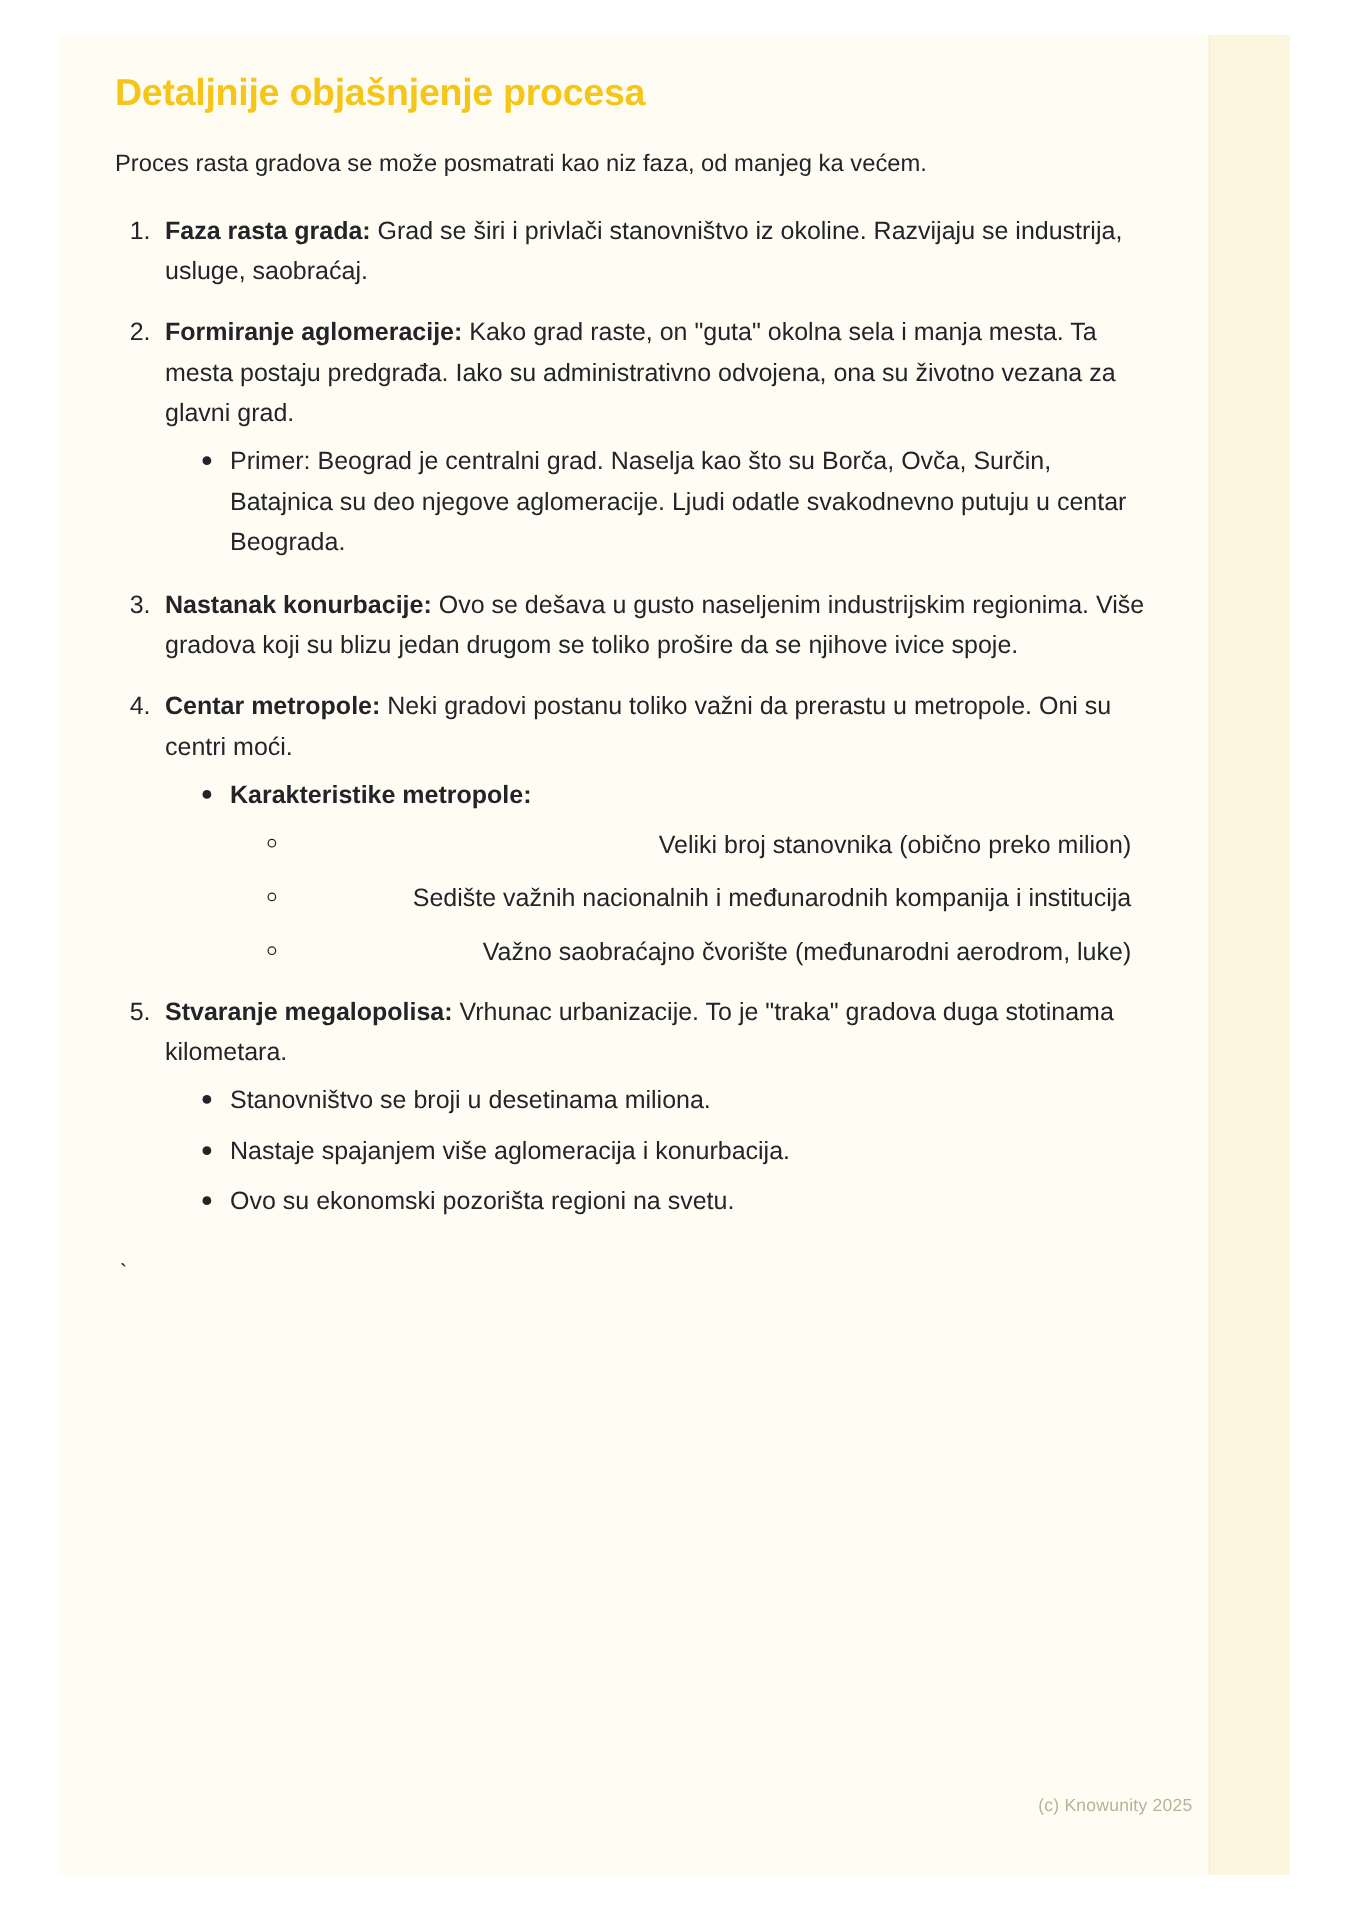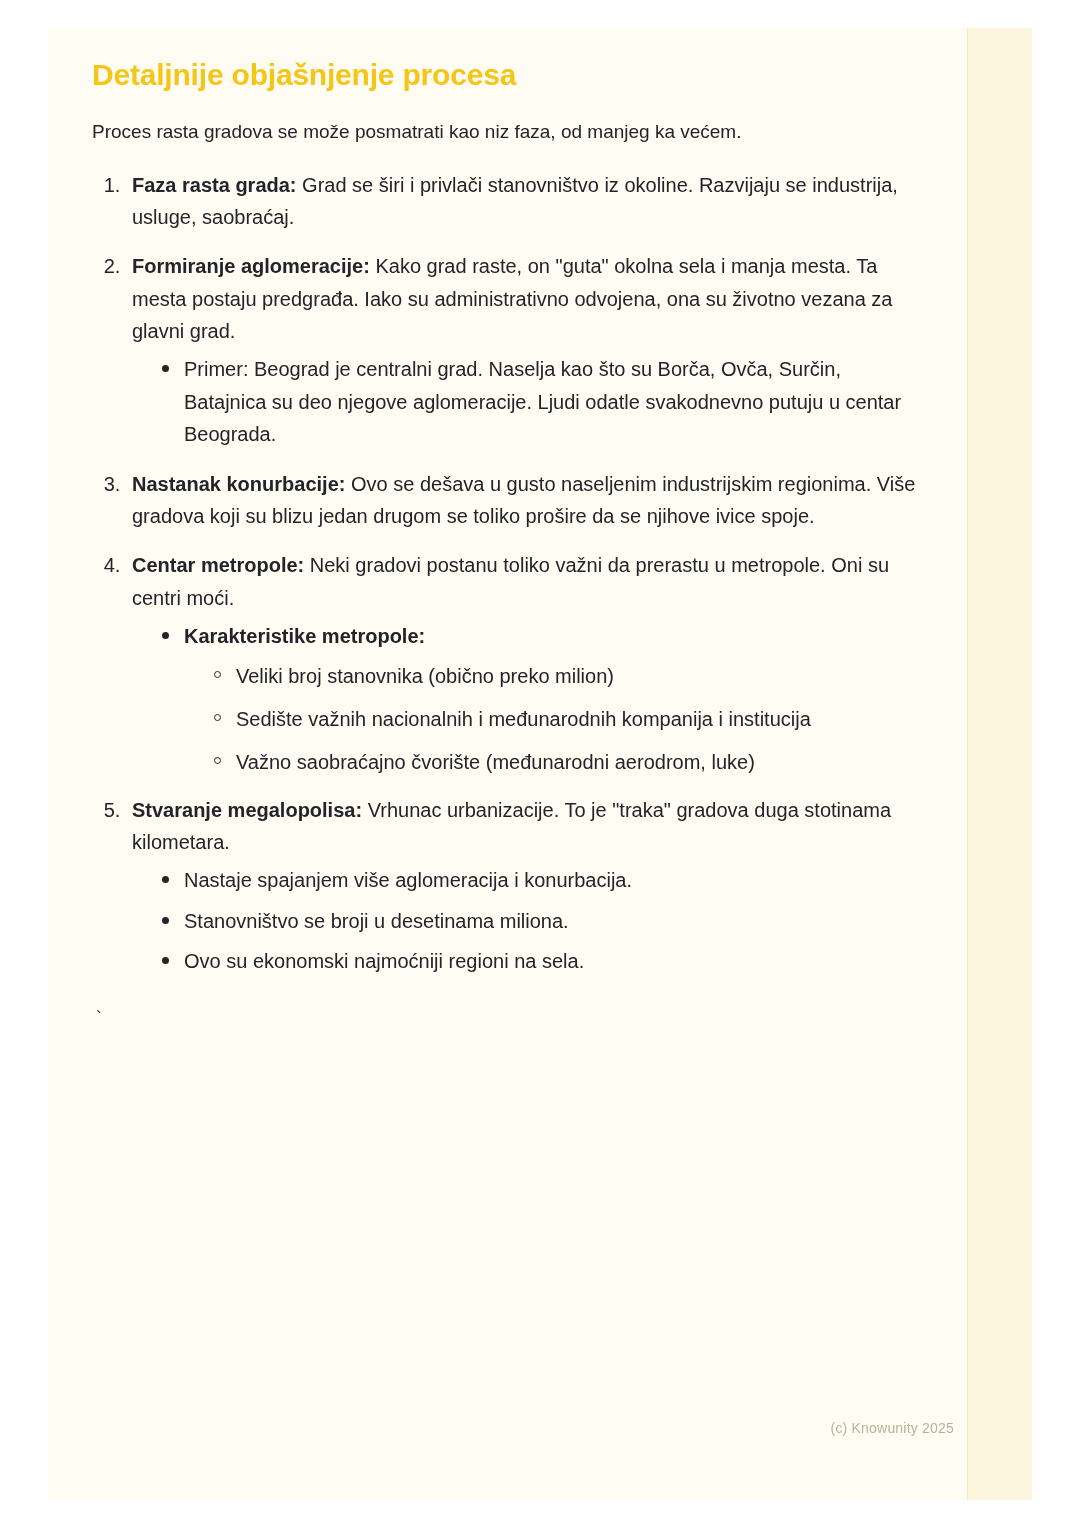--- a/index.html
+++ b/index.html
@@ -88,20 +88,21 @@
     top: 12px;
     width: 7px;
     height: 7px;
     border-radius: 50%;
     background: #22242a;
   }
   ul.subsub {
     list-style: none;
     margin: 8px 0 0 0;
     padding-left: 26px;
+    text-align: right;
   }
   ul.subsub > li {
     position: relative;
     padding-left: 26px;
     margin-bottom: 13px;
     line-height: 1.5;
   }
   ul.subsub > li::before {
     content: "";
     position: absolute;
@@ -117,21 +118,21 @@
   b, strong { font-weight: bold; }
   .backtick {
     margin: 30px 0 0 4px;
     font-size: 17px;
     color: #22242a;
     font-family: "Liberation Sans", sans-serif;
   }
   .copyright {
     position: absolute;
     right: 78px;
-    bottom: 64px;
+    bottom: 48px;
     font-size: 14px;
     color: #b9b29a;
     letter-spacing: 0.2px;
   }
 </style>
 </head>
 <body>
 
 <div class="page">
   <div class="page-inner">
@@ -169,23 +170,23 @@
               <li><span>Sedište važnih nacionalnih i međunarodnih kompanija i institucija</span></li>
               <li><span>Važno saobraćajno čvorište (međunarodni aerodrom, luke)</span></li>
             </ul>
           </li>
         </ul>
       </li>
 
       <li>
         <b>Stvaranje megalopolisa:</b><span> Vrhunac urbanizacije. To je "traka" gradova duga stotinama kilometara.</span>
         <ul class="sub">
+          <li><span>Stanovništvo se broji u desetinama miliona.</span></li>
           <li><span>Nastaje spajanjem više aglomeracija i konurbacija.</span></li>
-          <li><span>Stanovništvo se broji u desetinama miliona.</span></li>
-          <li><span>Ovo su ekonomski najmoćniji regioni na sela.</span></li>
+          <li><span>Ovo su ekonomski pozorišta regioni na svetu.</span></li>
         </ul>
       </li>
 
     </ol>
 
     <div class="backtick">`</div>
 
   </div>
 
   <div class="right-strip"></div>

